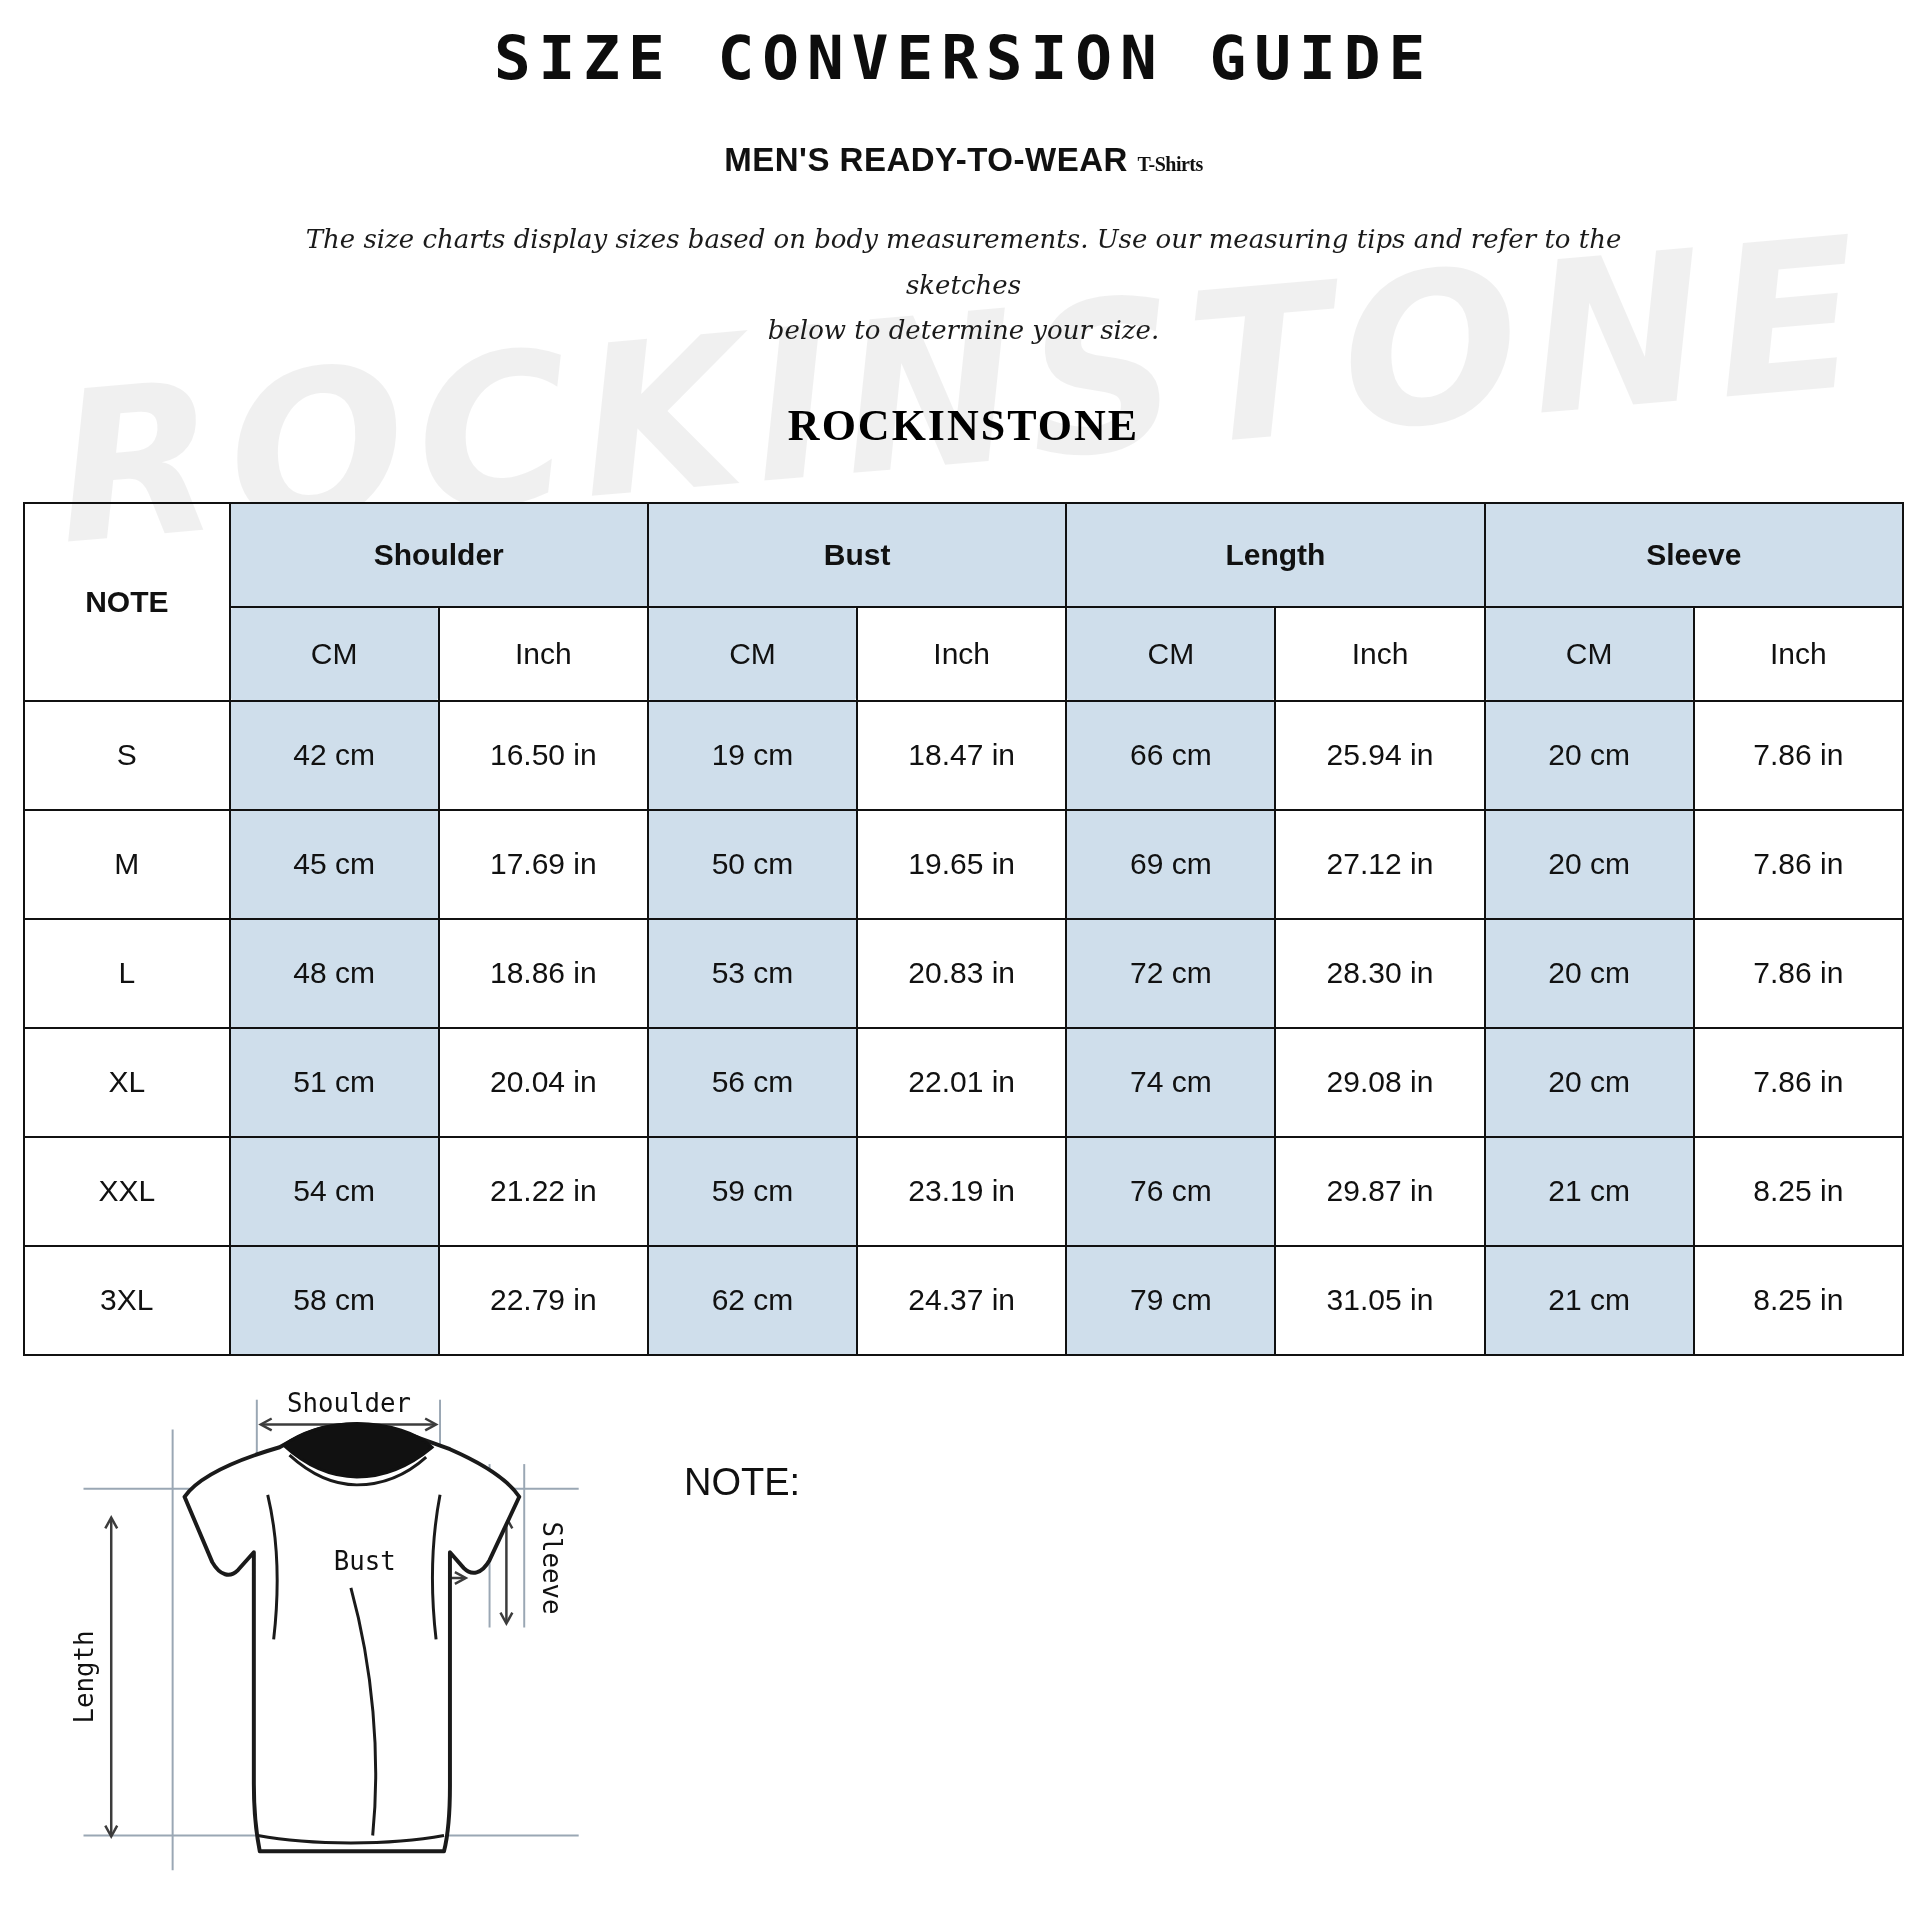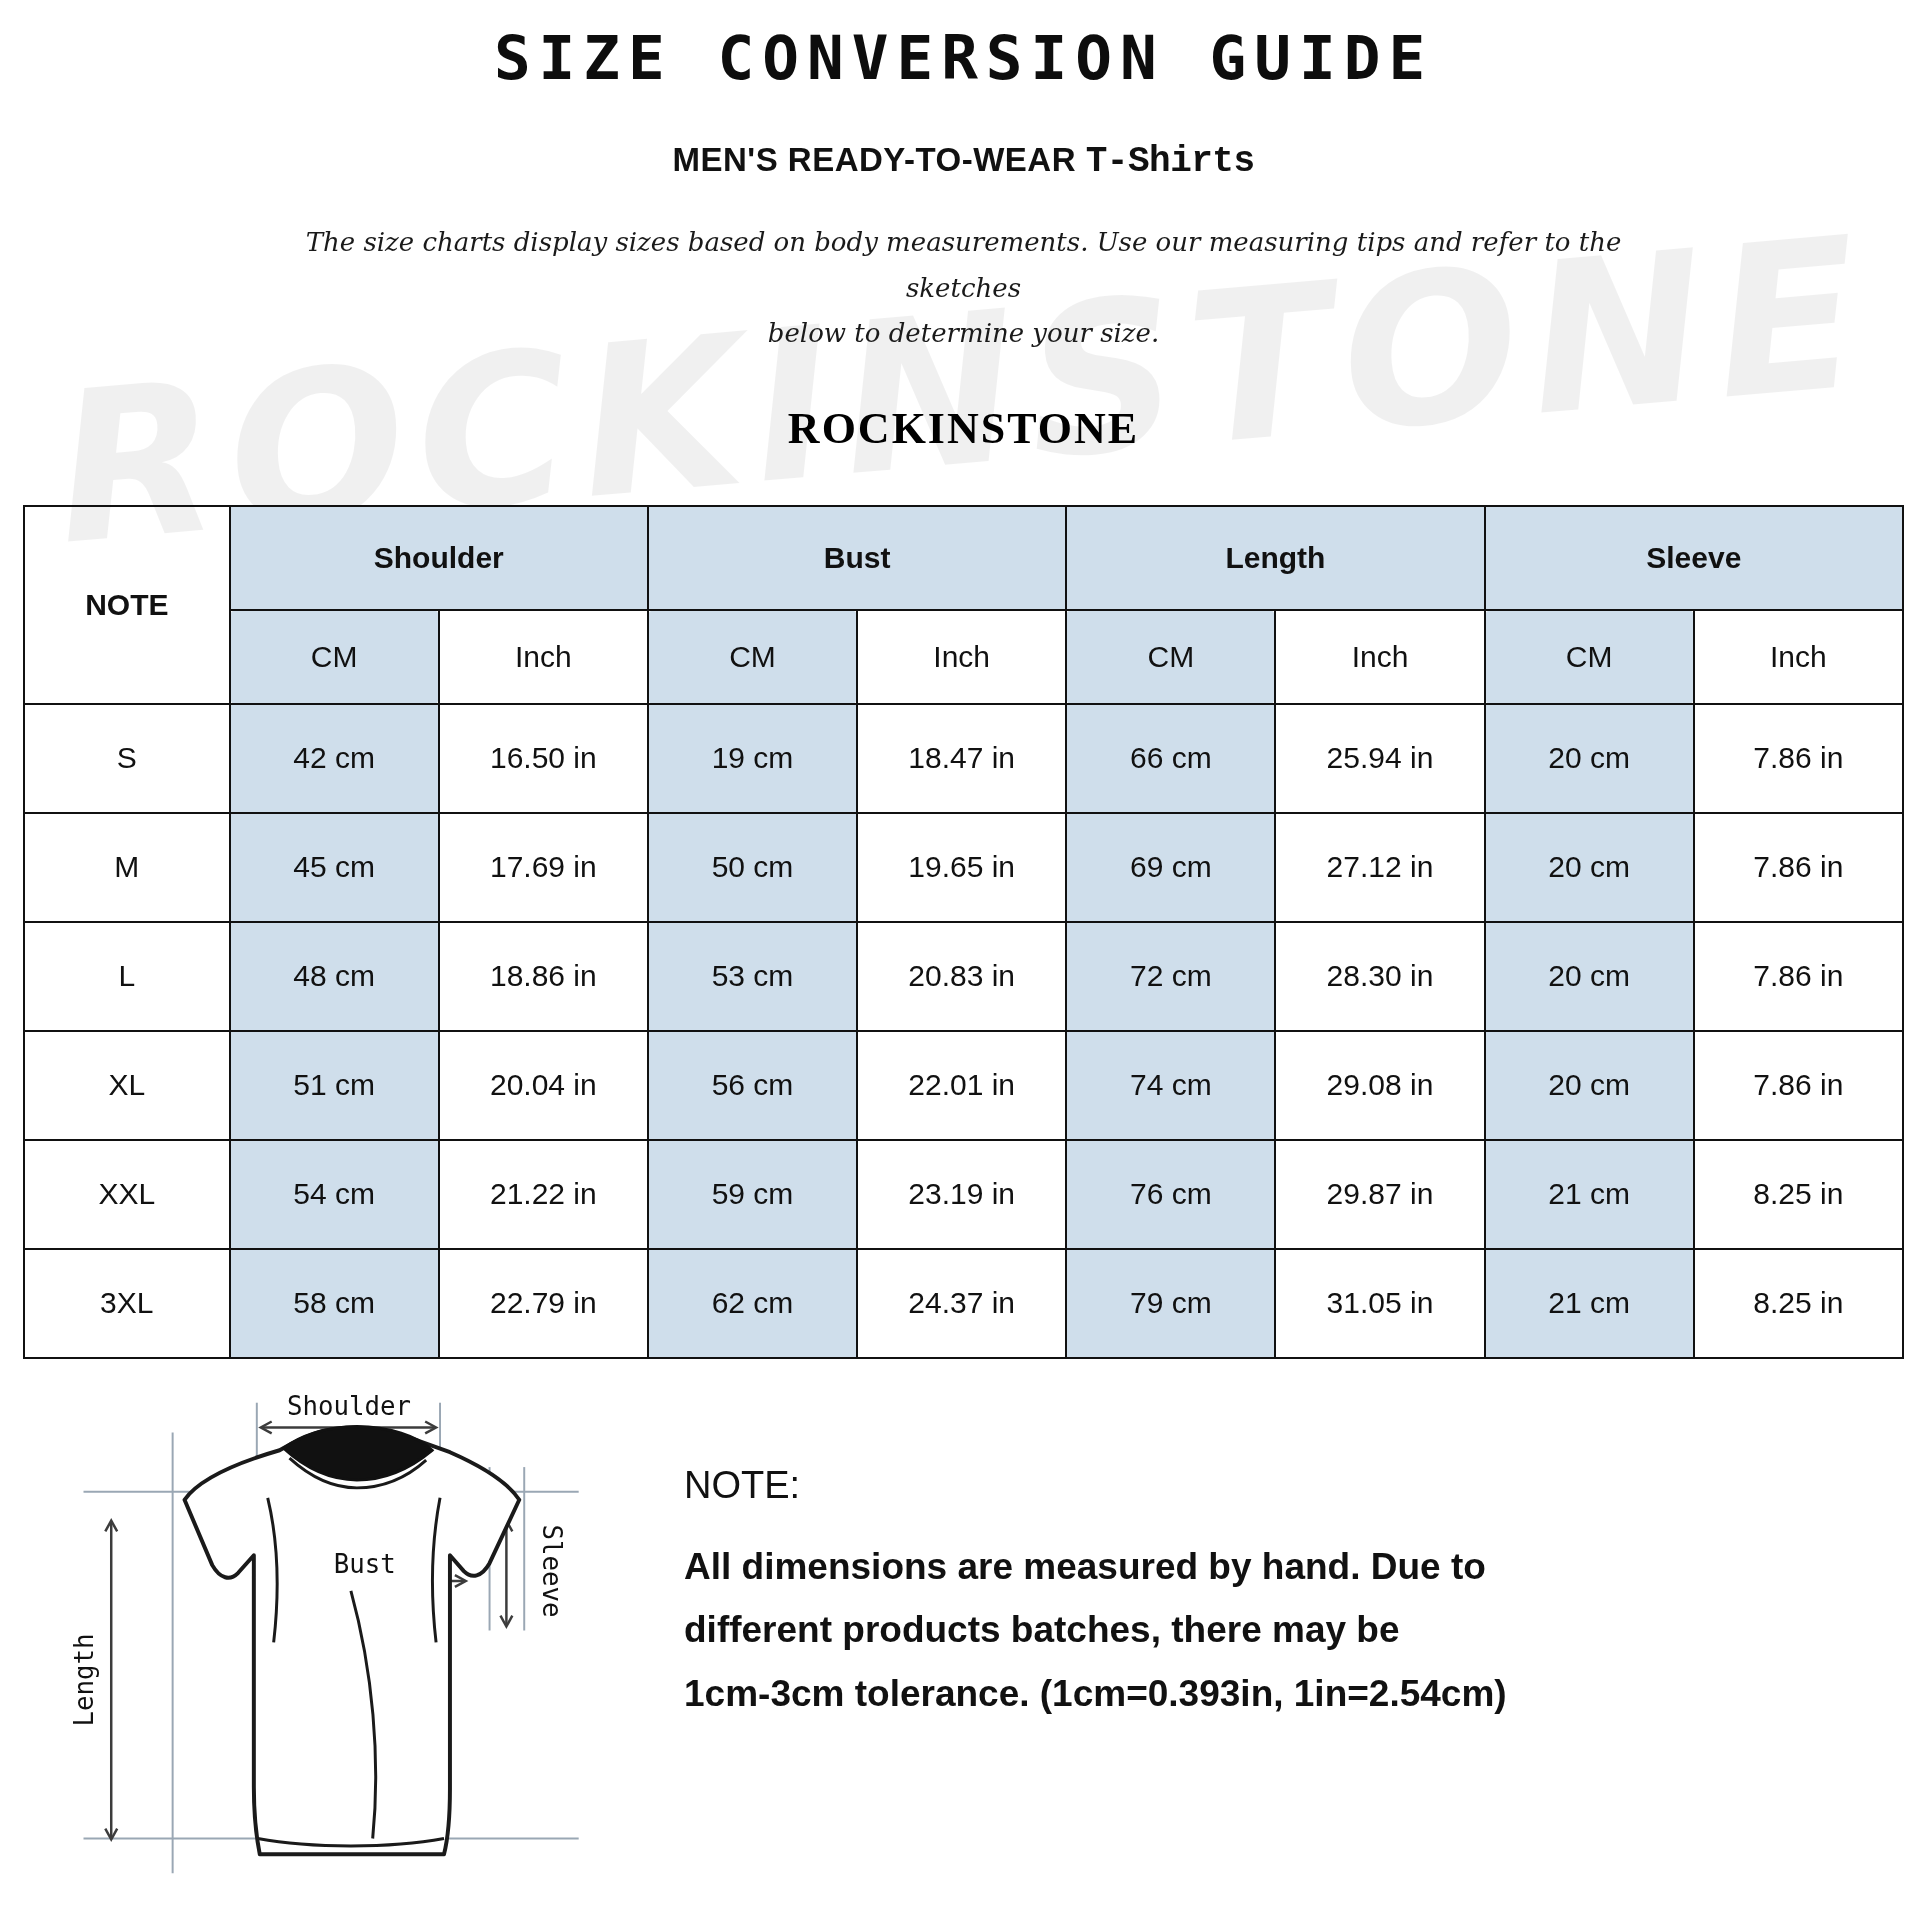--- a/index.html
+++ b/index.html
@@ -57,22 +57,22 @@
   }
   .subtitle {
     text-align: center;
     font-size: 33px;
     font-weight: 700;
     margin-top: 48px;
     letter-spacing: 0.5px;
     color: #111;
   }
   .subtitle .tee {
-    font-family: Liberation Mono, monospace;
-    font-size: 36px;
+    font-family: Liberation Serif, serif;
+    font-size: 20px;
     letter-spacing: -0.5px;
   }
   .intro {
     text-align: center;
     font-family: "DejaVu Serif", serif;
     font-style: italic;
     font-size: 26px;
     line-height: 1.75;
     color: #1a1a1a;
     margin: 38px auto 0 auto;
@@ -333,23 +333,18 @@
 
           <text x="328" y="42" font-family="DejaVu Sans Mono, monospace" font-size="26" fill="#111" text-anchor="middle">Shoulder</text>
           <text x="344" y="202" font-family="DejaVu Sans Mono, monospace" font-size="26" fill="#111" text-anchor="middle">Bust</text>
           <text x="70" y="310" font-family="DejaVu Sans Mono, monospace" font-size="26" fill="#111" text-anchor="middle" transform="rotate(-90 70 310)">Length</text>
           <text x="524" y="200" font-family="DejaVu Sans Mono, monospace" font-size="26" fill="#111" text-anchor="middle" transform="rotate(90 524 200)">Sleeve</text>
         </svg>
       </div>
 
       <div class="note">
         <div class="note-title">NOTE:</div>
-        <div class="note-body">
-          <div>All dimensions are measured by hand. Due to</div>
-          <div>different products batches, there may be</div>
-          <div>1cm-3cm tolerance. (1cm=0.393in, 1in=2.54cm)</div>
-        </div>
       </div>
 
     </div>
   </div>
 </div>
 
 
 </body></html>

